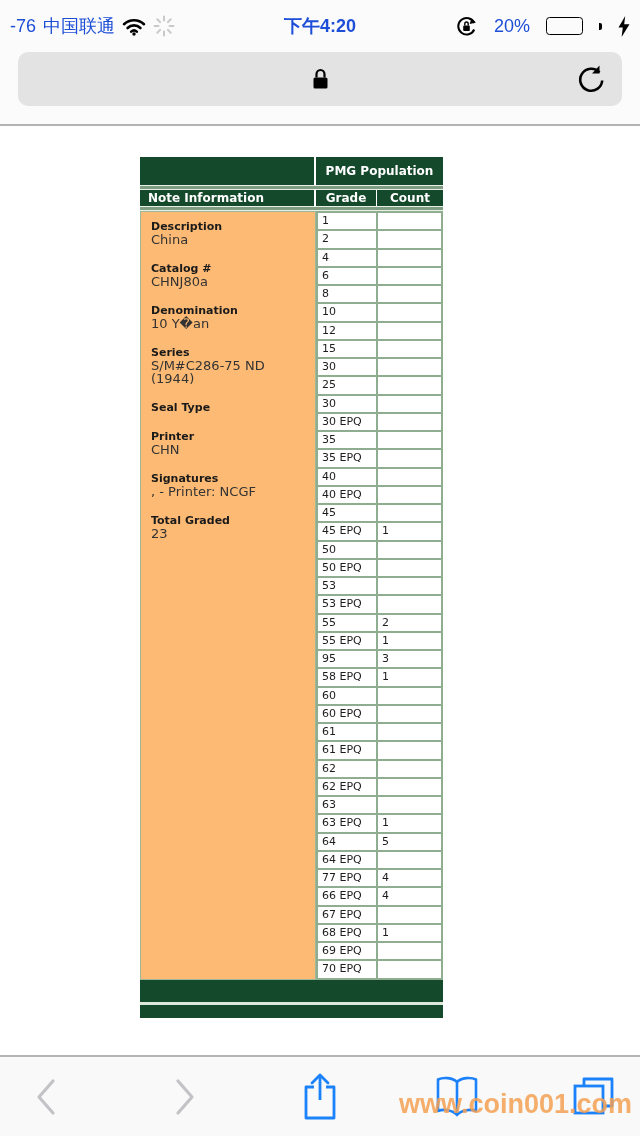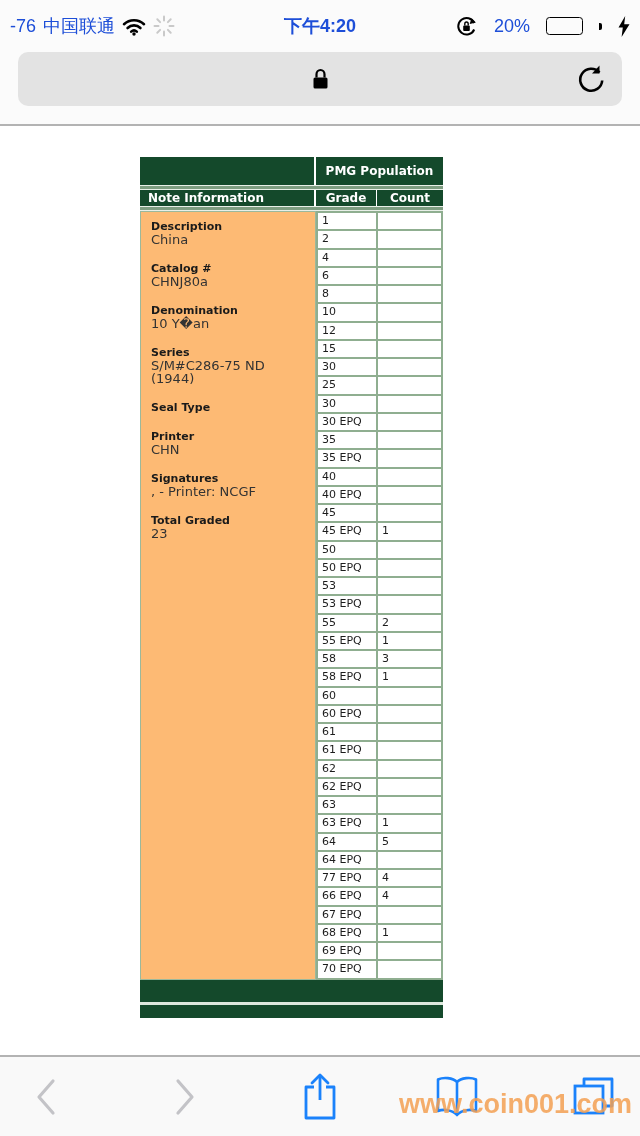--- a/index.html
+++ b/index.html
@@ -231,21 +231,21 @@
             <div class="cell">50 EPQ</div>
             <div class="cell"></div>
             <div class="cell">53</div>
             <div class="cell"></div>
             <div class="cell">53 EPQ</div>
             <div class="cell"></div>
             <div class="cell">55</div>
             <div class="cell">2</div>
             <div class="cell">55 EPQ</div>
             <div class="cell">1</div>
-            <div class="cell">58</div>
+            <div class="cell">95</div>
             <div class="cell">3</div>
             <div class="cell">58 EPQ</div>
             <div class="cell">1</div>
             <div class="cell">60</div>
             <div class="cell"></div>
             <div class="cell">60 EPQ</div>
             <div class="cell"></div>
             <div class="cell">61</div>
             <div class="cell"></div>
             <div class="cell">61 EPQ</div>

